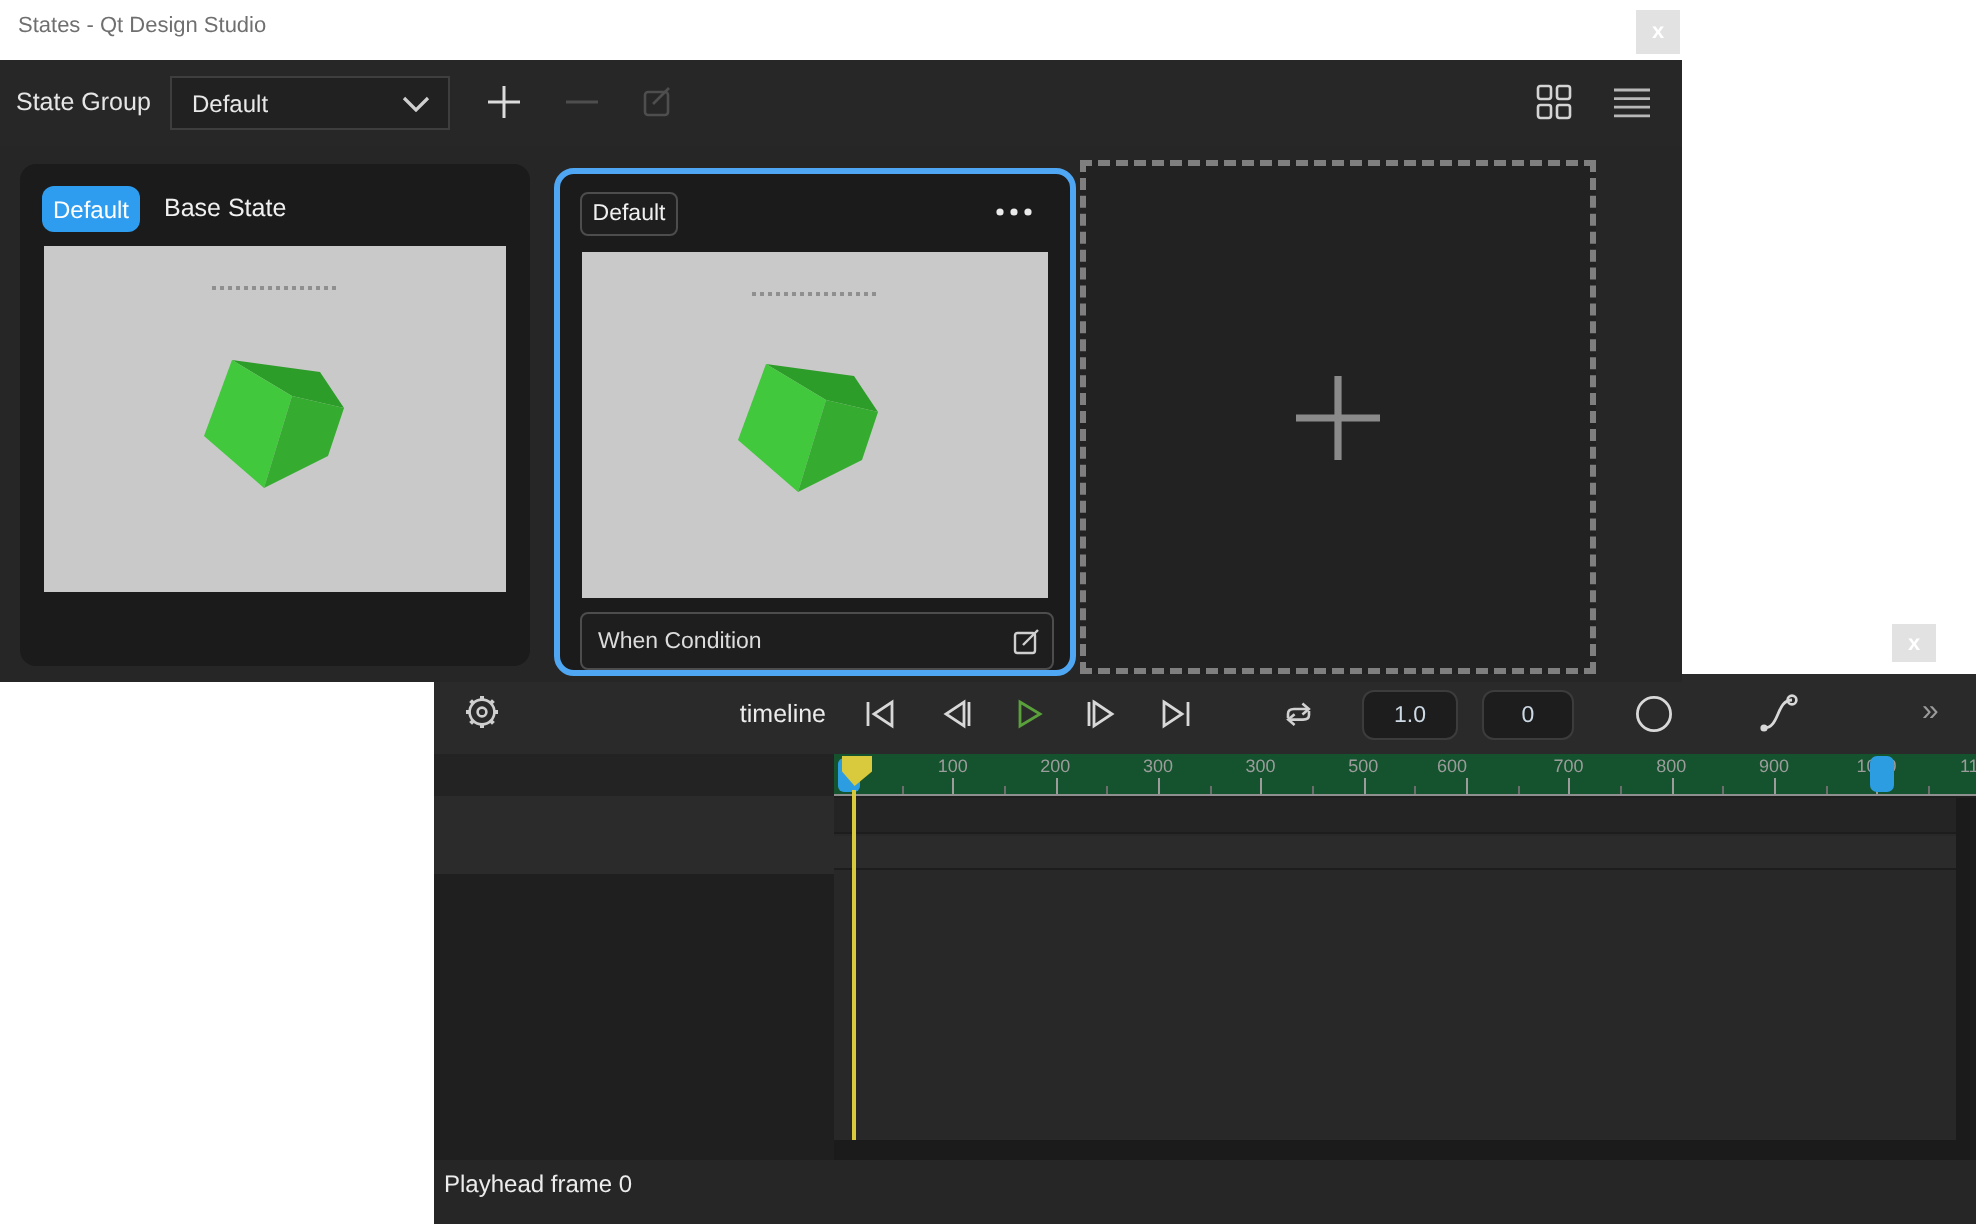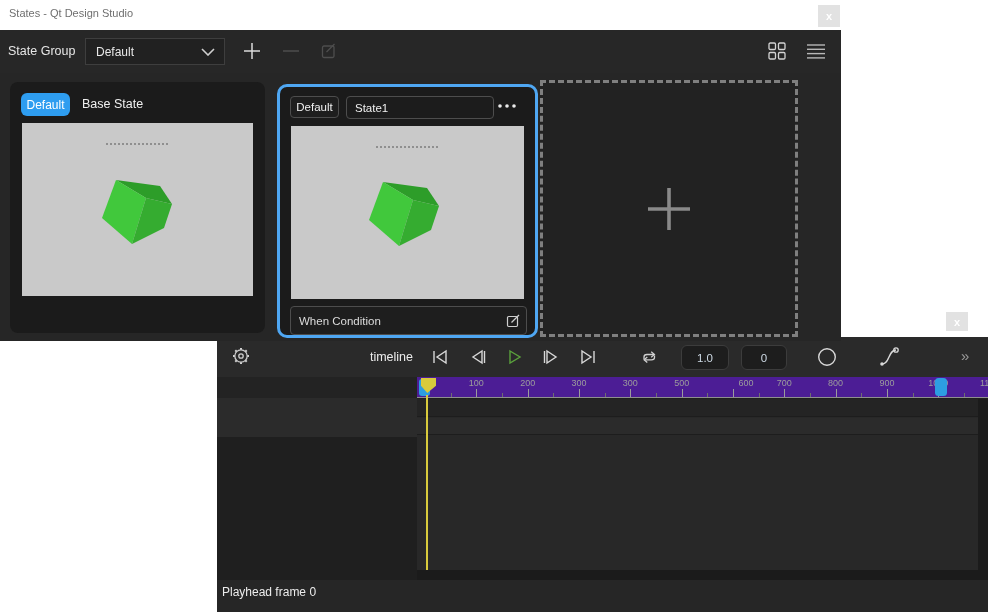--- a/index.html
+++ b/index.html
@@ -24,21 +24,21 @@
   #btn-fwd { left:323px; } #btn-toend { left:360px; } #btn-loop { left:421px; }
   .tl-field { top:8px; width:48px; height:25px; background:#1d1d1d; border:1px solid #3c3c3c; border-radius:6px;
               color:#cdd9e4; font-size:11.5px; display:flex; align-items:center; justify-content:center; }
   #fld-speed { left:464px; }
   #fld-frame { left:524px; width:46px; }
   #btn-record { left:599px; }
   #btn-curve { left:660px; top:8px; width:24px; height:24px; color:#d8d8d8; }
   #tl-more { left:744px; top:10px; font-size:15px; color:#9a9a9a; }
 
   #ruler-leftcell { left:0; top:40px; width:200px; height:21px; background:#232323; }
-  #tl-ruler { left:200px; top:40px; width:571px; height:21px; background:#4c1d95; overflow:hidden; }
+  #tl-ruler { left:200px; top:40px; width:571px; height:21px; background:#14532d; overflow:hidden; }
   #ruler-baseline { left:0; bottom:0; width:571px; height:1px; background:#8f8f8f; }
   .tick { position:absolute; bottom:1px; width:1px; }
   .tick.major { height:8px; background:#9c9c9c; }
   .tick.minor { height:4px; background:#6e6e6e; }
   .tick-label { position:absolute; top:1px; transform:translateX(-50%); font-size:9px; color:#9c9c9c; }
   #marker-start { position:absolute; top:2px; width:11px; height:17px; border-radius:3px; background:var(--marker-blue); }
   #marker-end   { position:absolute; top:1px; width:12px; height:18px; border-radius:3.5px; background:var(--marker-blue); }
   #playhead-flag { position:absolute; top:1px; width:15px; height:15px; background:var(--playhead-yellow);
                    clip-path:polygon(0 0,100% 0,100% 52%,42% 100%,0 52%); }
   #playhead-line { top:58px; width:1.5px; height:175px; background:var(--playhead-yellow); z-index:4; }
@@ -206,21 +206,21 @@
           <div class="tick major" style="left: 161.99px;"></div>
           <div class="tick-label" style="left: 161.99px;">300</div>
           <div class="tick minor" style="left: 187.655px;"></div>
           <div class="tick major" style="left: 213.32px;"></div>
           <div class="tick-label" style="left: 213.32px;">300</div>
           <div class="tick minor" style="left: 238.985px;"></div>
           <div class="tick major" style="left: 264.65px;"></div>
           <div class="tick-label" style="left: 264.65px;">500</div>
           <div class="tick minor" style="left: 290.315px;"></div>
           <div class="tick major" style="left: 315.98px;"></div>
-          <div class="tick-label" style="left: 329px;">600</div>
+          <div class="tick-label" style="left: 309px;">600</div>
           <div class="tick minor" style="left: 341.645px;"></div>
           <div class="tick major" style="left: 367.31px;"></div>
           <div class="tick-label" style="left: 367.31px;">700</div>
           <div class="tick minor" style="left: 392.975px;"></div>
           <div class="tick major" style="left: 418.64px;"></div>
           <div class="tick-label" style="left: 418.64px;">800</div>
           <div class="tick minor" style="left: 444.305px;"></div>
           <div class="tick major" style="left: 469.97px;"></div>
           <div class="tick-label" style="left: 469.97px;">900</div>
           <div class="tick minor" style="left: 495.635px;"></div>
@@ -313,21 +313,20 @@
         <svg class="cube" id="base-cube" width="72" height="70" viewBox="0 0 72 70">
           <polygon points="14,4 58,10 70,28 44,22" fill="var(--cube-top)"></polygon>
           <polygon points="14,4 44,22 30,68 0,42" fill="var(--cube-bright)"></polygon>
           <polygon points="44,22 70,28 62,52 30,68" fill="var(--cube-side)"></polygon>
         </svg>
       </div>
     </div>
 
     <div class="abs" id="card-state1">
       <div class="abs" id="s1-badge">Default</div>
-      <input class="abs" id="s1-input" value="State1" style="">
       <div class="abs" id="s1-dots">
         <svg width="20" height="6" viewBox="0 0 20 6">
           <circle cx="3" cy="3" r="1.8" fill="#eaeaea"></circle>
             <circle cx="10" cy="3" r="1.8" fill="#eaeaea"></circle>
             <circle cx="17" cy="3" r="1.8" fill="#eaeaea"></circle>
         </svg>
       </div>
       <div class="abs preview" id="s1-preview">
         <div class="preview-caption"></div>
         <svg class="cube" id="s1-cube" width="72" height="70" viewBox="0 0 72 70">

